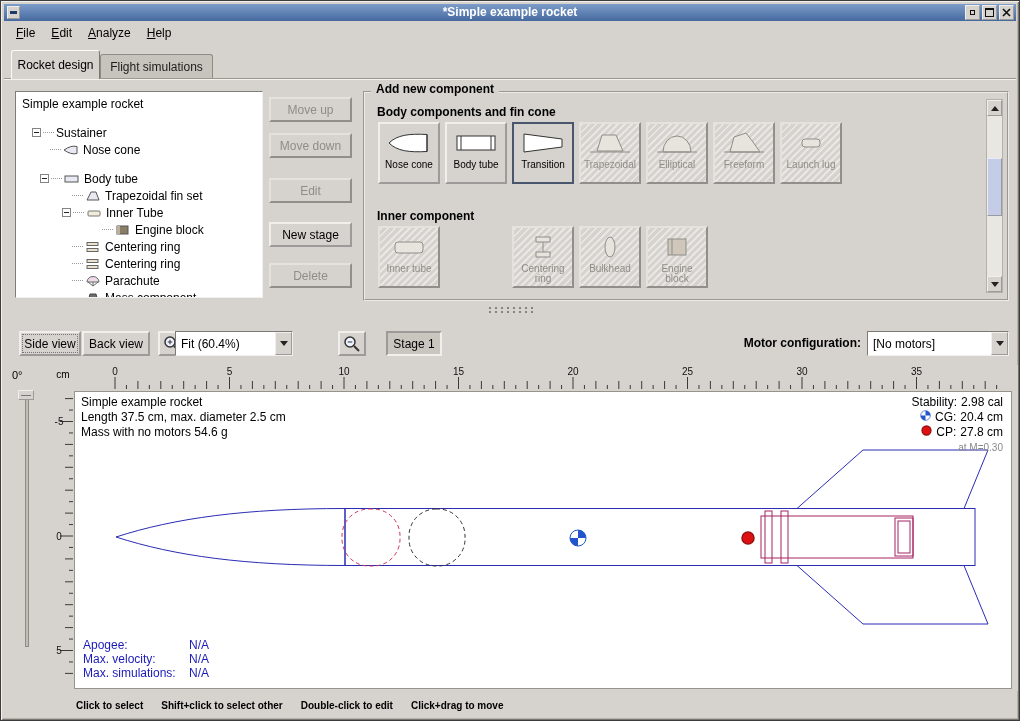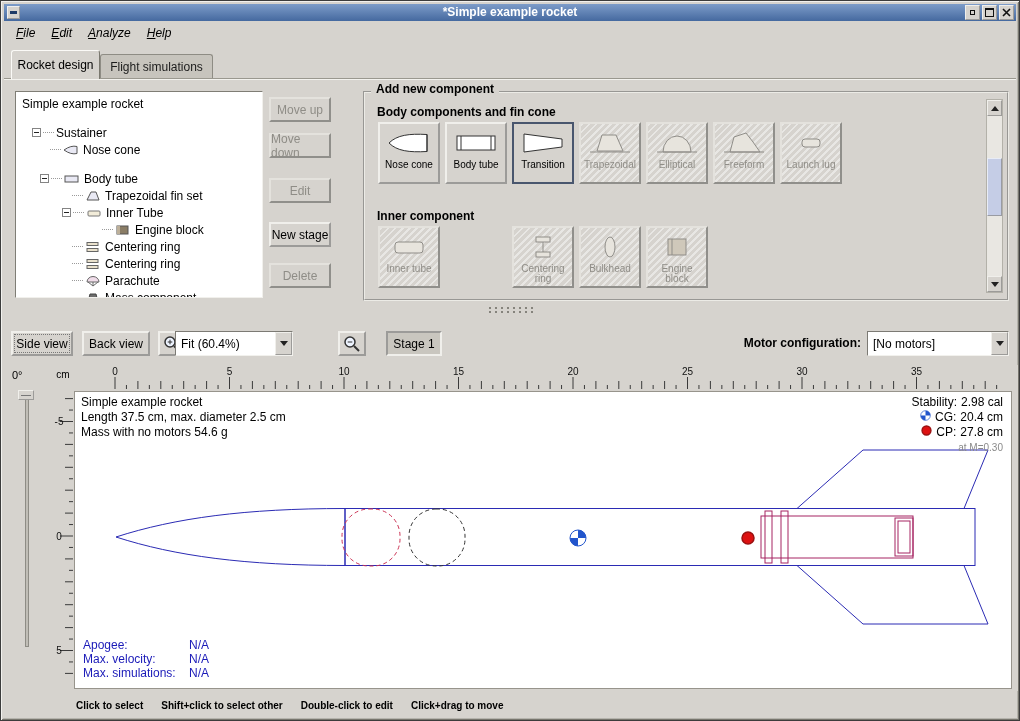--- a/index.html
+++ b/index.html
@@ -12,21 +12,21 @@
     background:linear-gradient(to bottom,#7d9cc9,#45699f);display:flex;align-items:center;}
   #titlebar .title{position:absolute;left:0;right:0;text-align:center;color:#fff;font-weight:bold;font-size:12px;line-height:17px;}
   .tb-icon{position:absolute;left:3px;top:2px;width:13px;height:13px;background:#d6d3ce;border:1px outset #eee;z-index:2;}
   .tb-icon::after{content:"";position:absolute;left:2px;top:4px;width:7px;height:3px;background:#1d3a66;}
   #tb-btns{position:absolute;right:2px;top:1px;display:flex;gap:2px;z-index:2;}
   .tb-btn{width:15px;height:15px;background:#d6d3ce;border:1px outset #f0efec;display:flex;align-items:center;justify-content:center;}
   .glyph-min{width:5px;height:5px;border:1px solid #111;}
   .glyph-max{width:9px;height:9px;border:1px solid #111;border-top-width:2px;}
   
   #menubar{position:absolute;left:3px;top:20px;right:3px;height:23px;display:flex;align-items:center;padding-left:4px;background:#d6d3ce;}
-  .menu-item{display:inline-block;padding:10px 8px;cursor:default;font-style:italic;}
+  .menu-item{display:inline-block;padding:10px 8px;cursor:default;}
   .menu-item::first-letter{text-decoration:underline;}
   
   .tab{position:absolute;text-align:center;font-size:12px;border-radius:3px 3px 0 0;}
   #tab-rocket{left:10px;top:49px;width:89px;height:29px;background:#d6d3ce;z-index:3;
     border:1px solid #7a786f;border-left-color:#fbfaf7;border-top-color:#fbfaf7;border-bottom:none;padding-top:7px;}
   #tab-flight{left:99px;top:53px;width:113px;height:25px;background:#c7c4bd;color:#1c1c1c;
     border:1px solid #8e8c84;border-bottom:none;padding-top:5px;}
   #panel-edge{position:absolute;left:3px;top:77px;right:3px;height:2px;border-top:1px solid #9a988f;border-bottom:1px solid #f3f2ee;}
   
   #tree-panel{position:absolute;left:14px;top:90px;width:248px;height:207px;background:#fff;
@@ -34,21 +34,21 @@
   .tree-row{display:flex;align-items:center;height:17px;white-space:nowrap;}
   .tree-exp{width:9px;height:9px;border:1px solid #848484;background:#fff;position:relative;flex:none;margin-right:2px;}
   .tree-exp::after{content:"";position:absolute;left:1px;right:1px;top:3px;height:1px;background:#222;}
   .tree-dash{width:11px;height:1px;border-bottom:1px dotted #9a9a9a;flex:none;margin-right:2px;}
   .tree-icon{flex:none;margin-right:4px;display:flex;}
   .pl0{padding-left:4px;}.pl1{padding-left:14px;margin-top:12px;}.pl2{padding-left:32px;}.pl3{padding-left:54px;}.pl4{padding-left:84px;}
   
   .btn{background:#d6d3ce;border:2px outset #f0efeb;font-size:12px;display:flex;align-items:center;justify-content:center;cursor:default;}
   .btn.disabled{color:#8f8d87;border:2px outset #e4e2dd;}
   .btn.pressed{border-style:inset;background:#c9c6bf;}
-  .act-btn{position:absolute;left:268px;width:62px;height:25px;}
+  .act-btn{position:absolute;left:268px;width:83px;height:25px;}
   
   #groupbox{position:absolute;left:362px;top:90px;width:646px;height:210px;border:2px groove #ecebe6;}
   #groupbox-title{position:absolute;left:370px;top:81px;background:#d6d3ce;padding:0 5px;font-weight:bold;z-index:2;}
   .sec-label{position:absolute;font-weight:bold;}
   .comp-btn{position:absolute;width:62px;height:62px;flex-direction:column;justify-content:flex-start;padding-top:4px;gap:2px;}
   .comp-btn .icon-area{height:30px;display:flex;align-items:center;justify-content:center;}
   .comp-btn .lbl{font-size:10px;line-height:10px;text-align:center;padding:0 2px;}
   .comp-btn.disabled{background-image:repeating-linear-gradient(135deg,rgba(255,255,255,.45) 0 2px,rgba(0,0,0,0) 2px 5px);}
   .comp-btn.selected{border:2px solid #49566e;}
   
@@ -336,21 +336,21 @@
         </span>
       <span id="gb-thumb"></span>
       <span class="sb-btn" style="bottom:0">
           <span class="arr-dn"></span>
         </span>
     </div>
   </div>
 
   <div id="splitter-dots"></div>
 
-  <div class="btn vt" id="btn-sideview" style="left:10px;width:62px">Side view</div>
+  <div class="btn vt" id="btn-sideview" style="left:18px;width:62px">Side view</div>
   <div class="btn vt" style="left:81px;width:68px">Back view</div>
   <div class="btn vt" style="left:157px;width:28px">
     <svg width="18" height="18">
         <circle cx="7" cy="7" r="5" fill="#eef4ff" stroke="#333" stroke-width="1.5"></circle>
         <line x1="11" y1="11" x2="16" y2="16" stroke="#333" stroke-width="2"></line>
         <line x1="4.7" y1="7" x2="9.3" y2="7" stroke="#333"></line>
         <line x1="7" y1="4.7" x2="7" y2="9.3" stroke="#333"></line>
       </svg>
   </div>
   <div class="combo" style="left:174px;width:118px">

